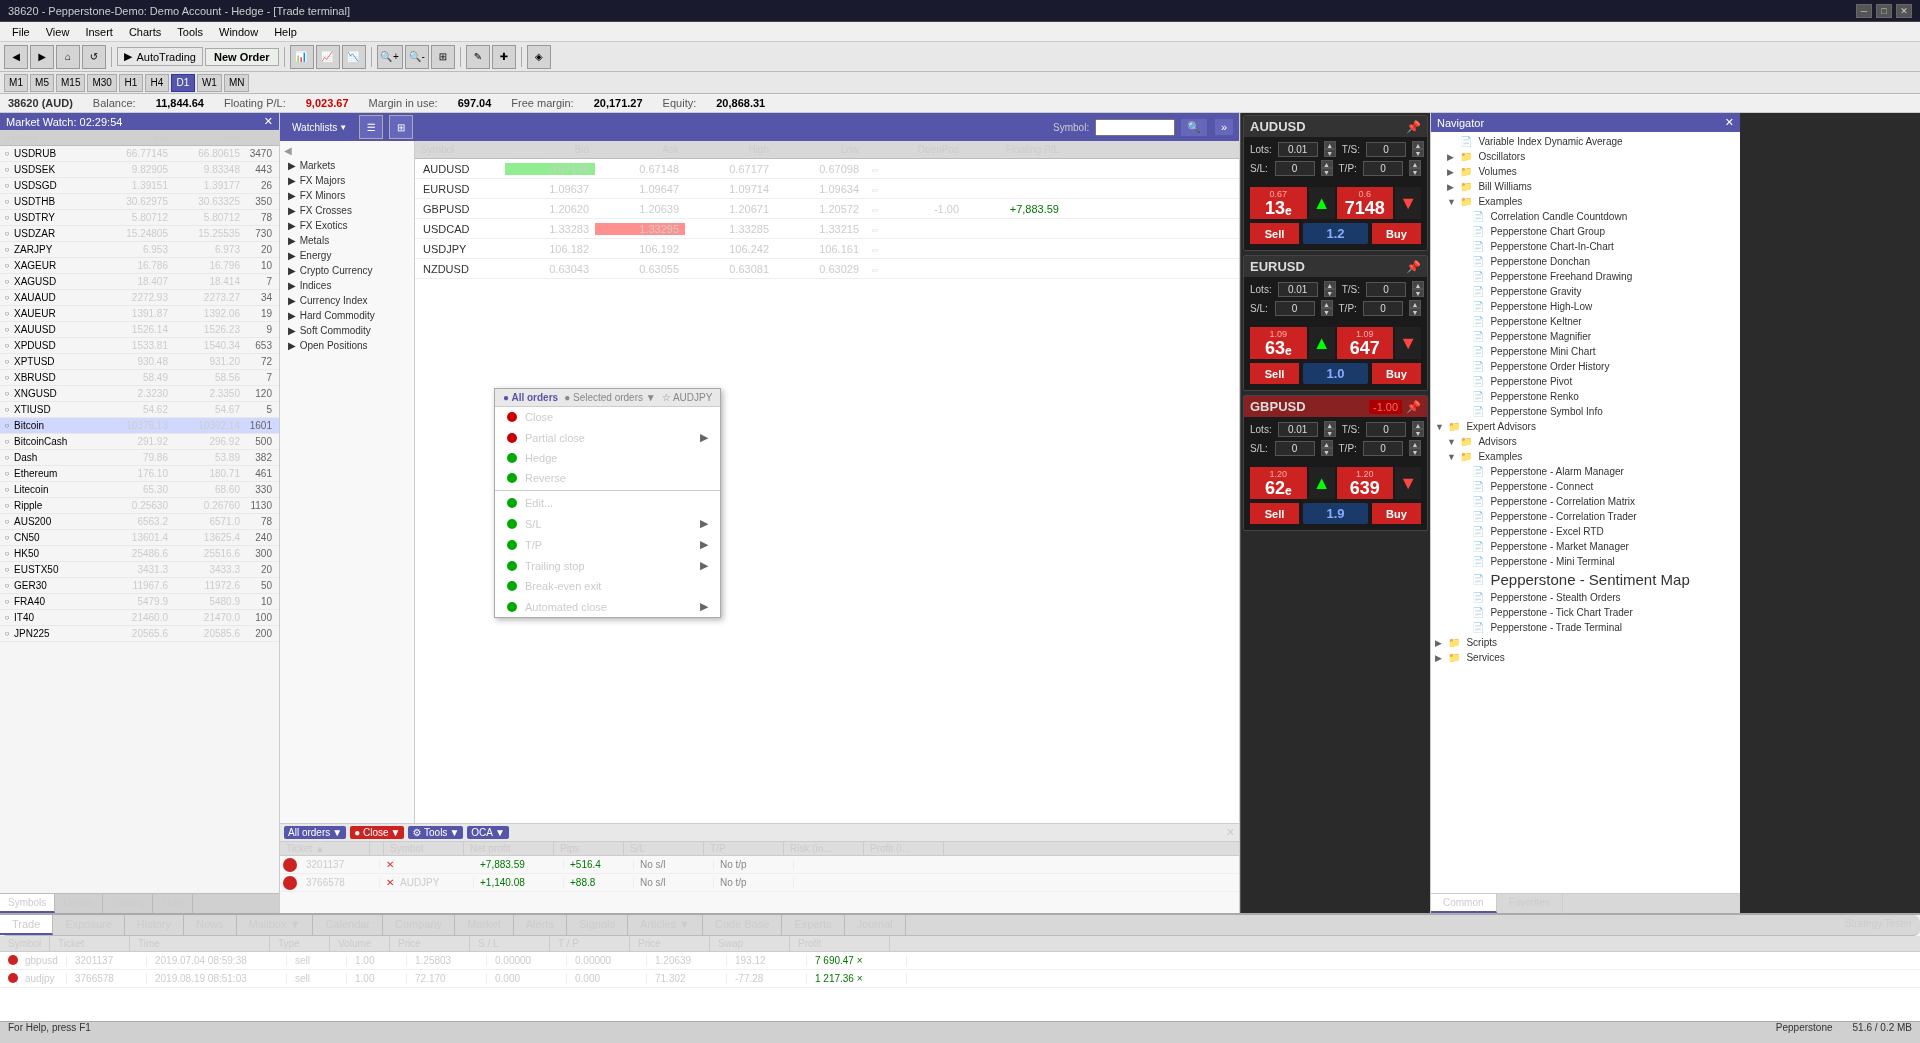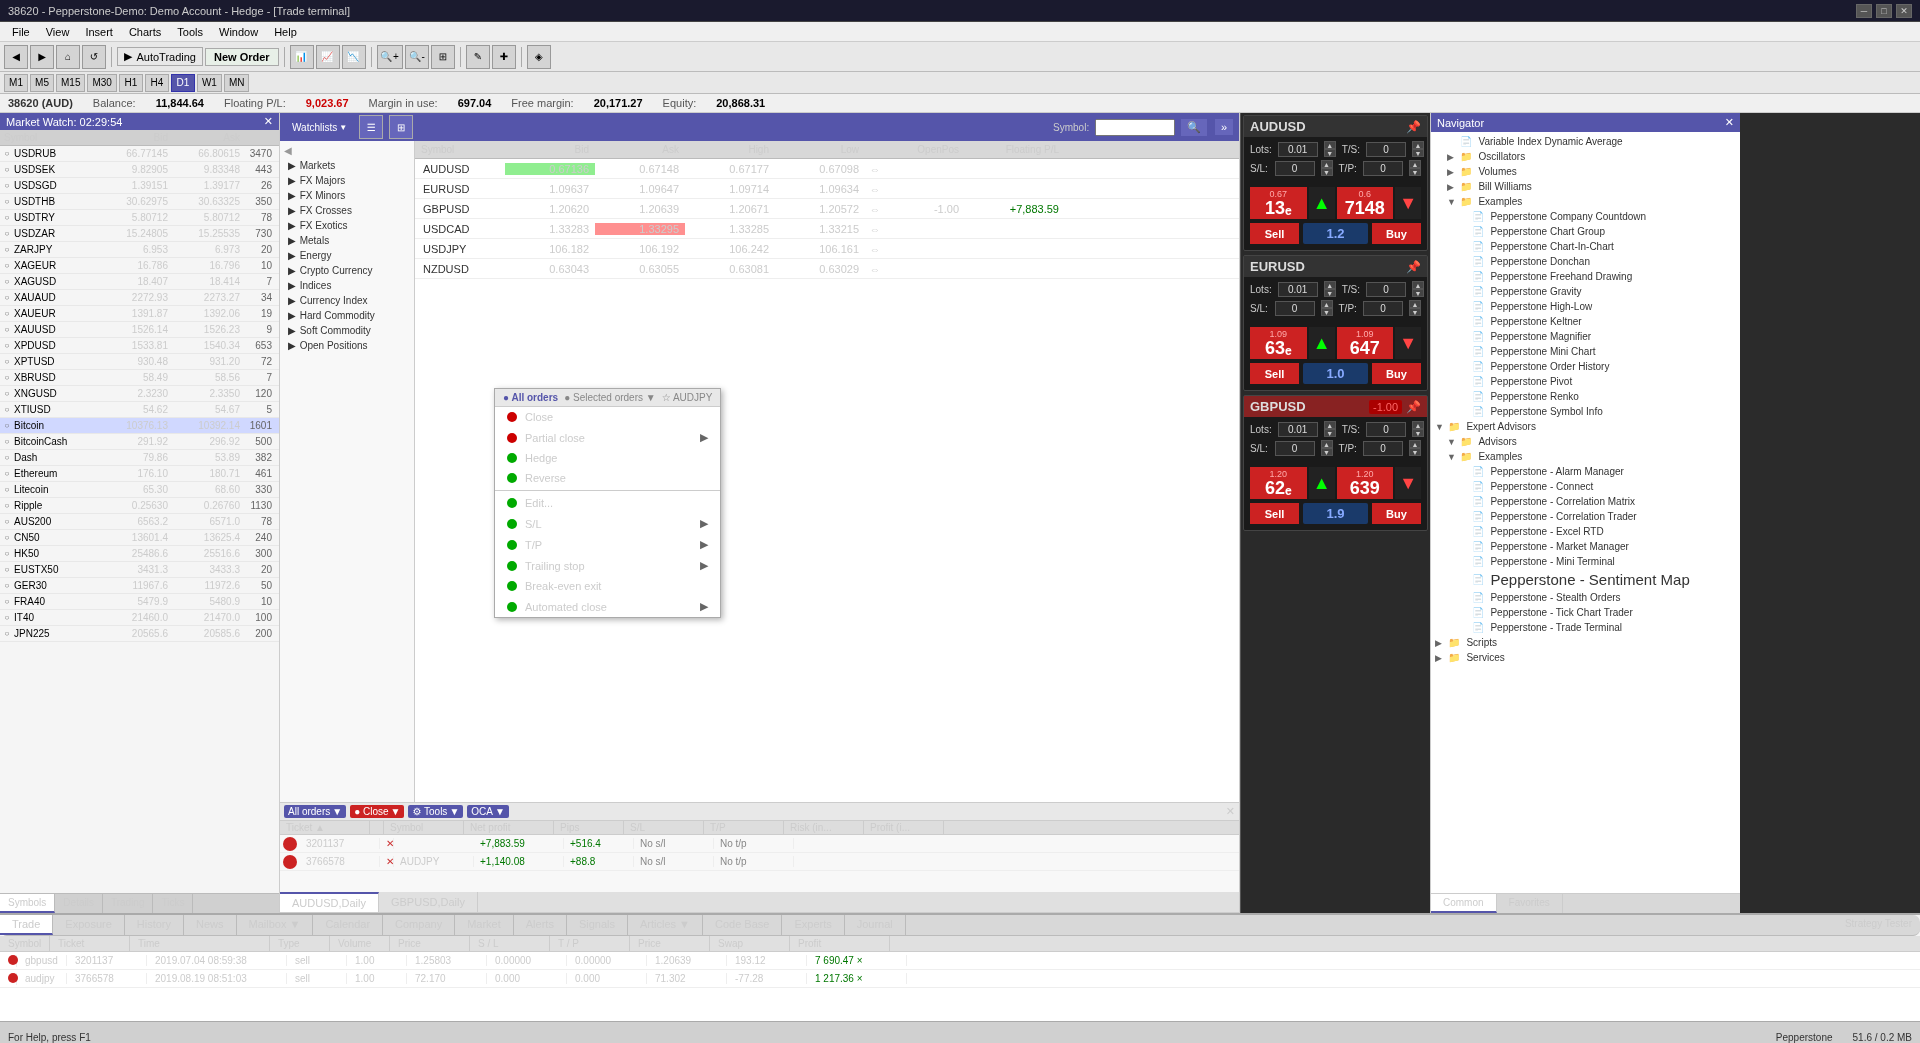--- a/index.html
+++ b/index.html
@@ -669,24 +669,20 @@
                 <span class="wlo-cell" style="width:14px;color:#cc3333;">✕</span>
                 <span class="wlo-cell" style="width:80px;">AUDJPY</span>
                 <span class="wlo-cell" style="width:90px;color:#007700;">+1,140.08</span>
                 <span class="wlo-cell" style="width:70px;color:#007700;">+88.8</span>
                 <span class="wlo-cell" style="width:80px;color:#888;">No s/l</span>
                 <span class="wlo-cell" style="width:80px;color:#888;">No t/p</span>
               </div>
             </div>
           </div>
 
-          <div id="chart-tabs">
-            <div class="chart-tab active">AUDUSD,Daily</div>
-            <div class="chart-tab">GBPUSD,Daily</div>
-          </div>
 
         </div>
 
         <div style="display:flex;flex-direction:row;overflow:hidden;">
 
           <div id="right-panels">
 
             <div class="trade-widget">
               <div class="tw-header">
                 <span class="tw-symbol">AUDUSD</span>
@@ -903,21 +899,21 @@
     <div class="nav-row" style="padding-left:16px;">
       <span class="nav-expand">▼</span>
       <span class="nav-icon-folder">📁</span>
       <span style="font-size:10px;color:#333;margin-left:3px;">Examples</span>
     </div>
   </div>
                 <div class="nav-item">
     <div class="nav-row" style="padding-left:28px;">
       <span class="nav-expand"> </span>
       <span class="nav-icon-doc">📄</span>
-      <span style="font-size:10px;color:#333;margin-left:3px;">Pepperstone Company Countdown</span>
+      <span style="font-size:10px;color:#333;margin-left:3px;">Correlation Candle Countdown</span>
     </div>
   </div>
                 <div class="nav-item">
     <div class="nav-row" style="padding-left:28px;">
       <span class="nav-expand"> </span>
       <span class="nav-icon-doc">📄</span>
       <span style="font-size:10px;color:#333;margin-left:3px;">Pepperstone Chart Group</span>
     </div>
   </div>
                 <div class="nav-item">
@@ -1248,18 +1244,18 @@
     <span class="ctx-icon-green"></span>
     <span>Break-even exit</span>
   </div>
   <div class="ctx-item">
     <span class="ctx-icon-green"></span>
     <span>Automated close</span>
     <span class="ctx-arrow">▶</span>
   </div>
 </div>
 
-<div id="status-bar" style="position:fixed;bottom:0;left:0;right:0;background:#d0d0d0;height:22px;display:flex;align-items:flex-end;padding:0 8px;font-size:10px;color:#333;border-top:1px solid #aaa;">
+<div id="status-bar" style="position:fixed;bottom:0;left:0;right:0;background:#d0d0d0;height:22px;display:flex;align-items:flex-start;padding:0 8px;font-size:10px;color:#333;border-top:1px solid #aaa;">
   <span>For Help, press F1</span>
   <span style="flex:1;"></span>
   <span>Pepperstone</span>
   <span style="margin-left:20px;">51.6 / 0.2 MB</span>
 </div>
 
 </body></html>

